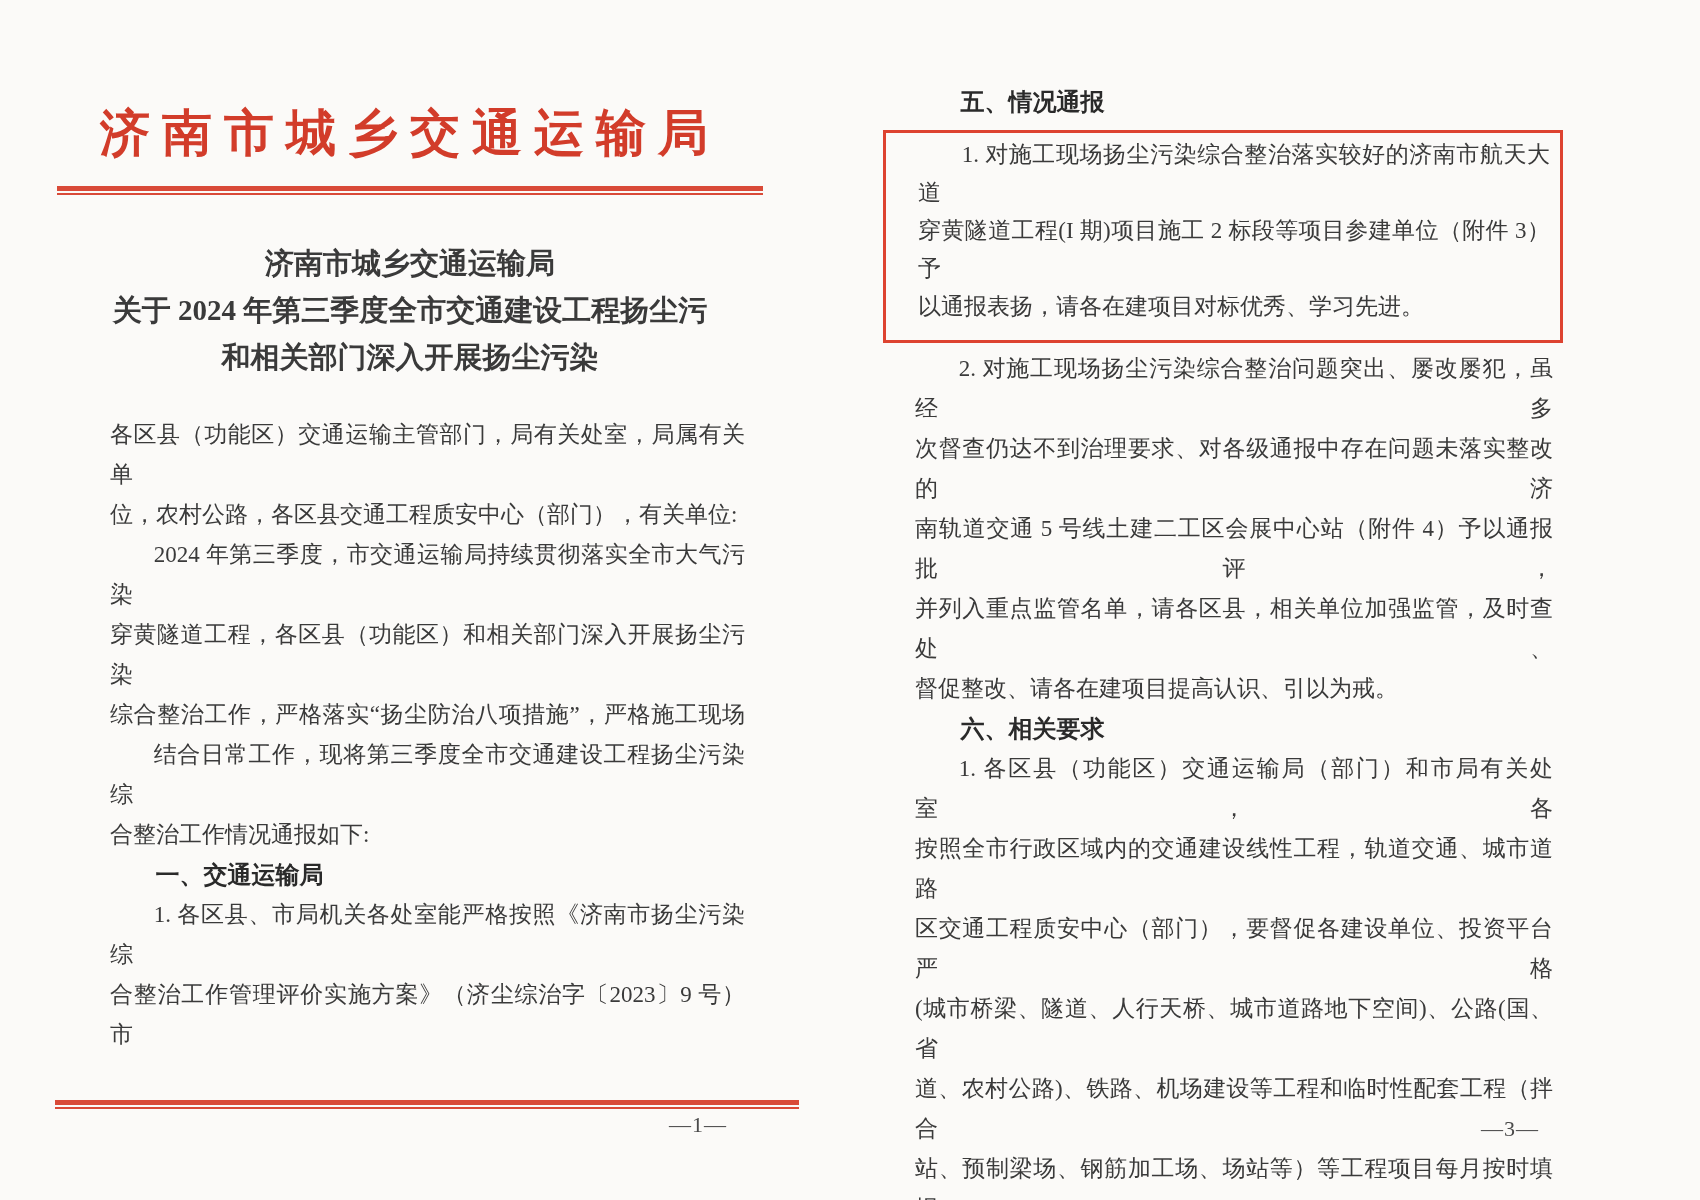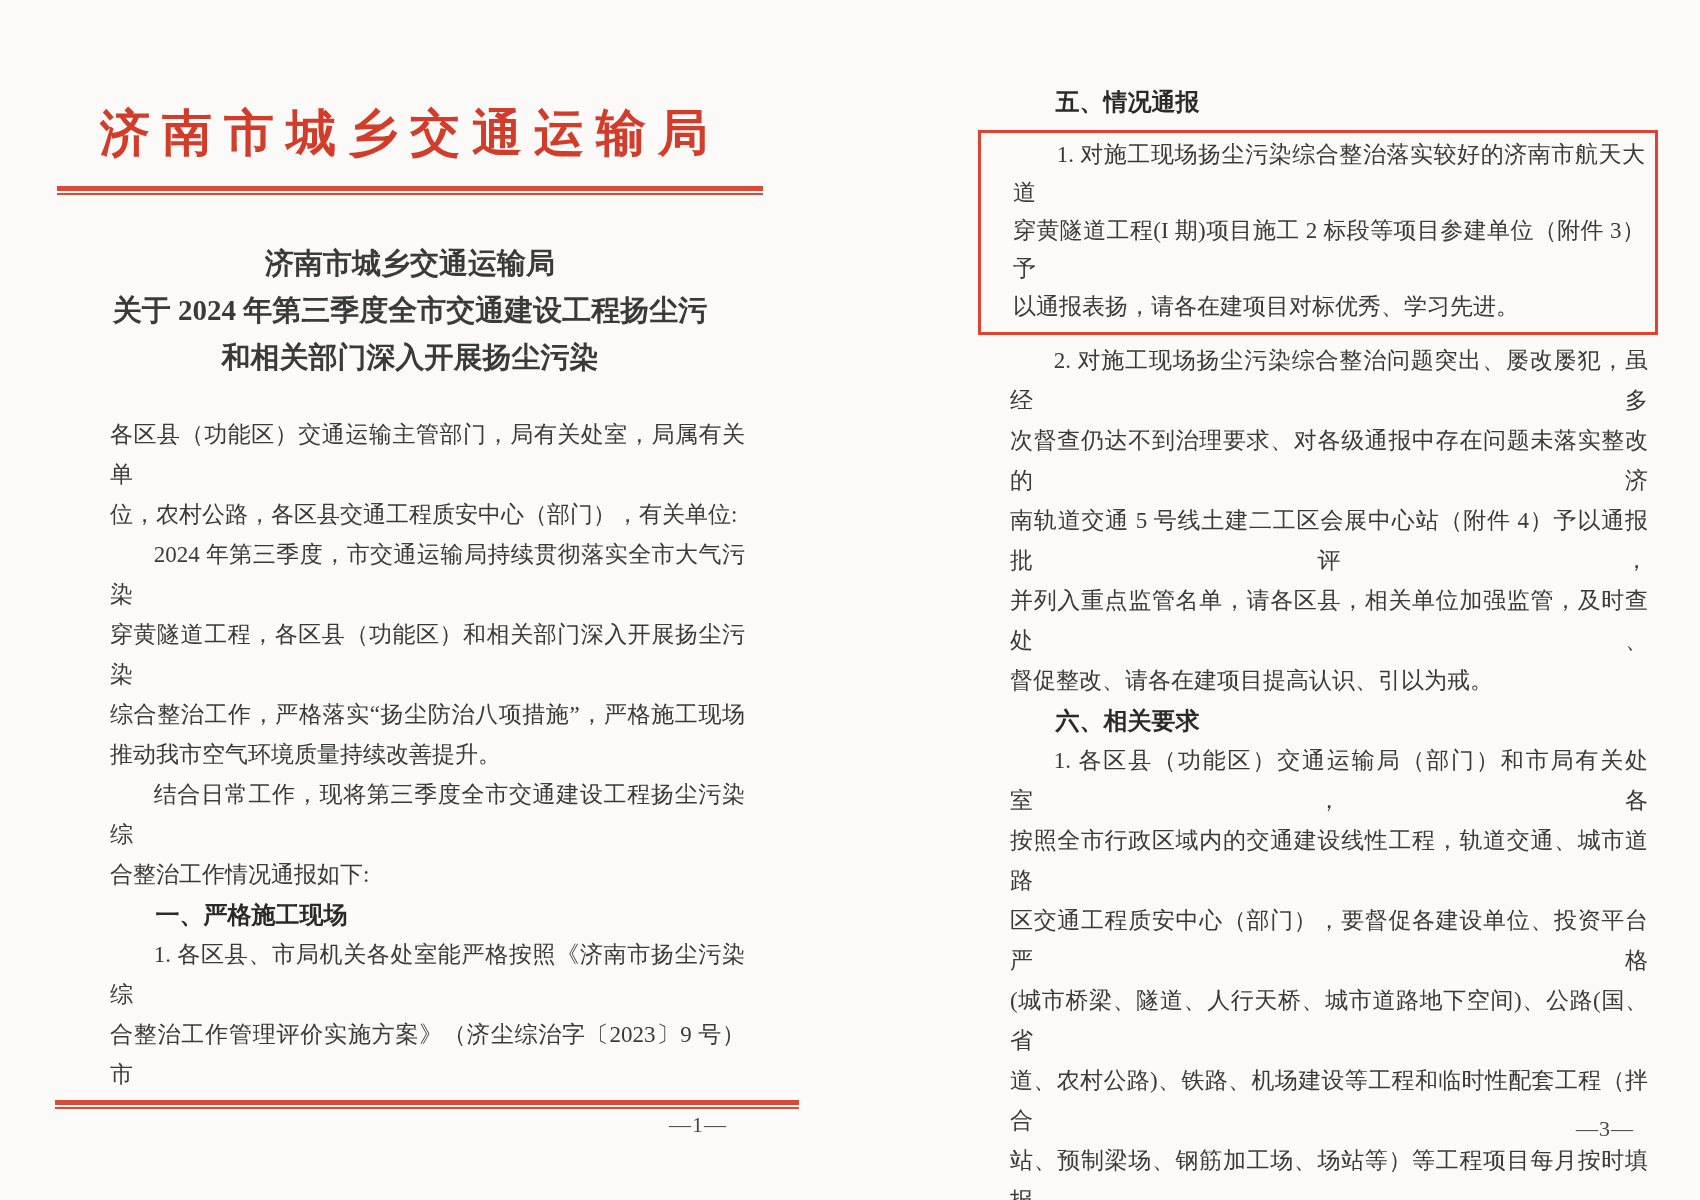--- a/index.html
+++ b/index.html
@@ -34,40 +34,40 @@
   .rule-bottom{top:1100px;left:-2px;right:-36px;}
   .doc-title{
     position:absolute;top:240px;left:10px;right:10px;
     text-align:center;color:var(--ink-dark);
     font-size:29px;font-weight:bold;line-height:47px;
   }
   .doc-title .line{text-align:center;text-align-last:center;text-indent:0;}
   .body-col{position:absolute;font-size:23px;line-height:40px;}
   .page-left .body-col{top:415px;left:53px;width:635px;}
   
-  .page-right{left:978px;width:680px;height:1108px;}
+  .page-right{left:883px;width:680px;height:1108px;}
   .page-right .flow{
     position:absolute;top:82px;left:0;width:680px;
     font-size:23px;line-height:40px;
   }
   .page-right .flow > *{padding-left:32px;padding-right:10px;}
   
   .line{text-align:justify;text-align-last:justify;color:var(--ink);}
   .line.end{text-align-last:left;font-family:Liberation Serif, serif;}
   .para .line:first-child{text-indent:1.9em;}
   .sec-heading{
     font-family:"Liberation Sans","DejaVu Sans",sans-serif;
     font-weight:bold;color:#2a2a2a;
     padding-left:1.9em;line-height:40px;font-size:24px;
   }
   .page-right .flow .sec-heading{padding-left:calc(32px + 1.9em);}
   .highlight-box{
     margin-top:8px;margin-bottom:6px;
     border:3px solid var(--box-red);
-    padding-top:3px;padding-bottom:6px;padding-right:8px;
+    padding-top:3px;padding-bottom:14px;padding-right:8px;
     line-height:38px;
   }
   .page-number{
     position:absolute;font-size:22px;color:#4a4a4a;
     letter-spacing:1px;
   }
   .page-left .page-number{top:1112px;right:36px;}
   .page-right .page-number{top:1116px;right:24px;}
 </style>
 </head>
@@ -91,27 +91,26 @@
 
   <div class="body-col">
     <div class="line-block">
         <div class="line">各区县（功能区）交通运输主管部门，局有关处室，局属有关单</div>
         <div class="line end">位，农村公路，各区县交通工程质安中心（部门），有关单位:</div>
       </div>
     <div class="line-block para">
         <div class="line">2024 年第三季度，市交通运输局持续贯彻落实全市大气污染</div>
         <div class="line">穿黄隧道工程，各区县（功能区）和相关部门深入开展扬尘污染</div>
         <div class="line">综合整治工作，严格落实“扬尘防治八项措施”，严格施工现场</div>
-        <div class="line end">推动我市空气环境质量持续改善提升。</div>
       </div>
     <div class="line-block para">
         <div class="line">结合日常工作，现将第三季度全市交通建设工程扬尘污染综</div>
         <div class="line end">合整治工作情况通报如下:</div>
       </div>
-    <div class="sec-heading">一、严格施工现场</div>
+    <div class="sec-heading">一、交通运输局</div>
     <div class="line-block para">
         <div class="line">1. 各区县、市局机关各处室能严格按照《济南市扬尘污染综</div>
         <div class="line">合整治工作管理评价实施方案》（济尘综治字〔2023〕9 号）市</div>
       </div>
   </div>
 
   <div class="red-rule rule-bottom">
     <div class="thick"></div>
     <div class="gap"></div>
     <div class="thin"></div>

